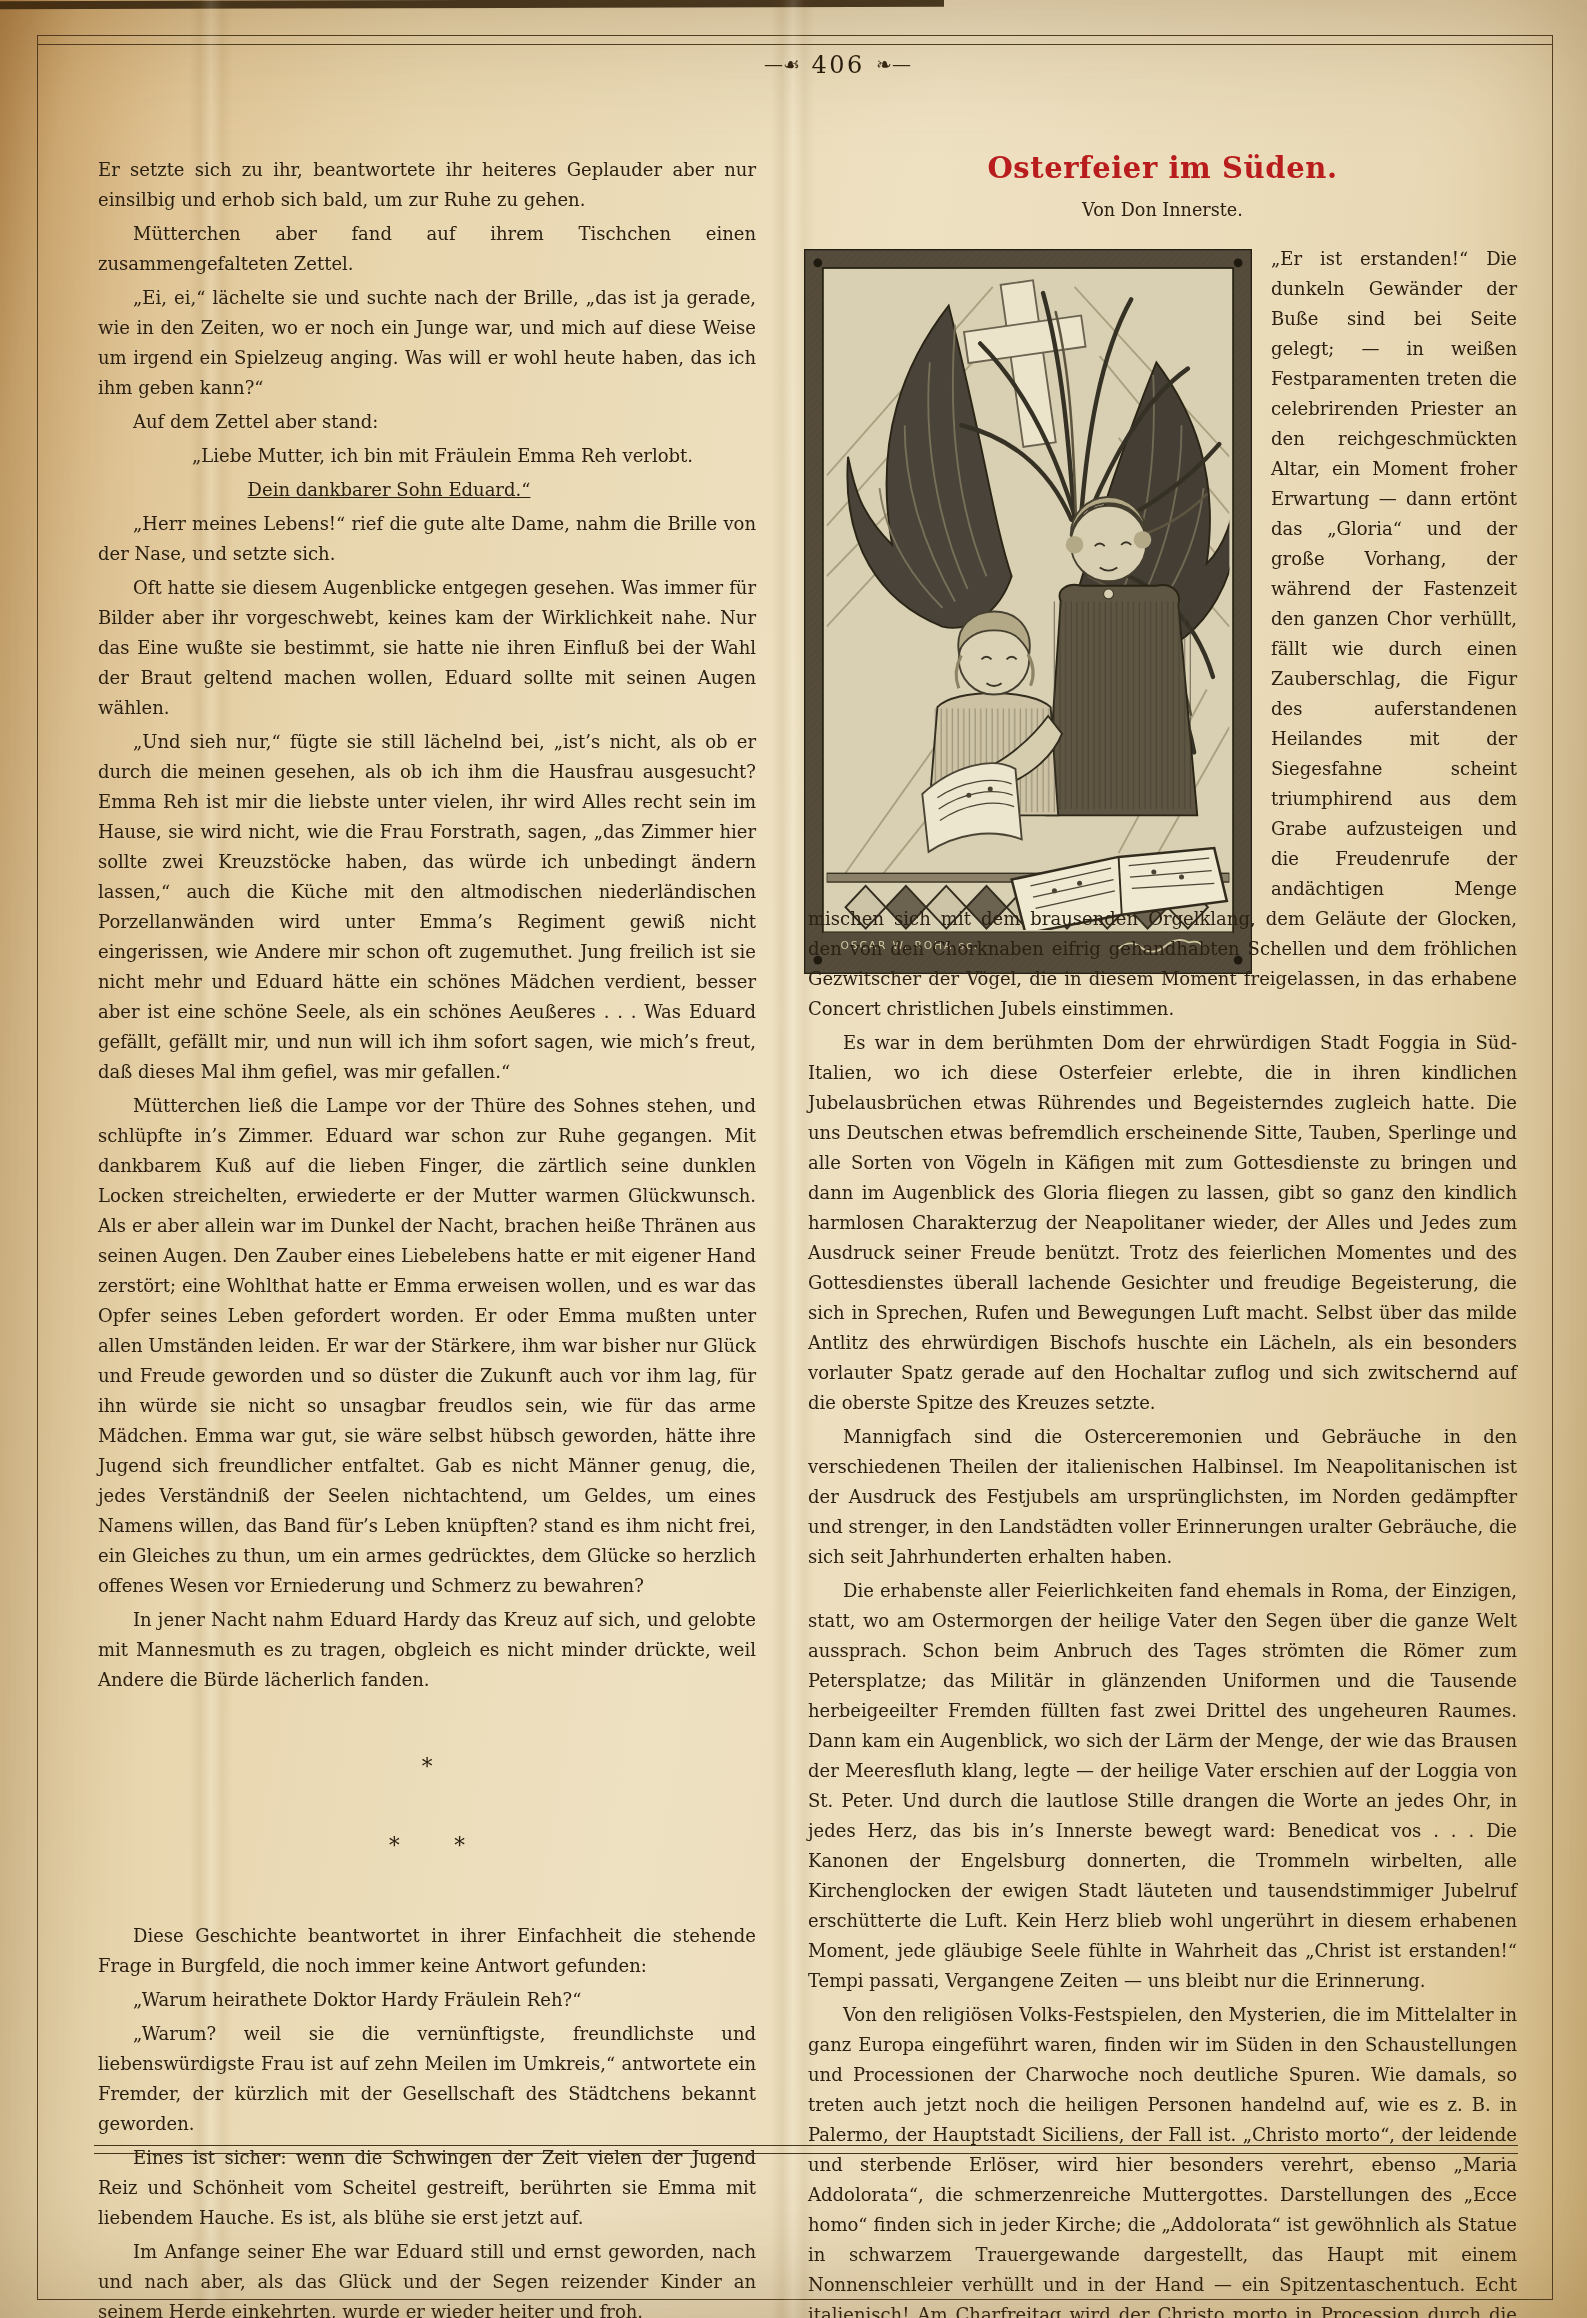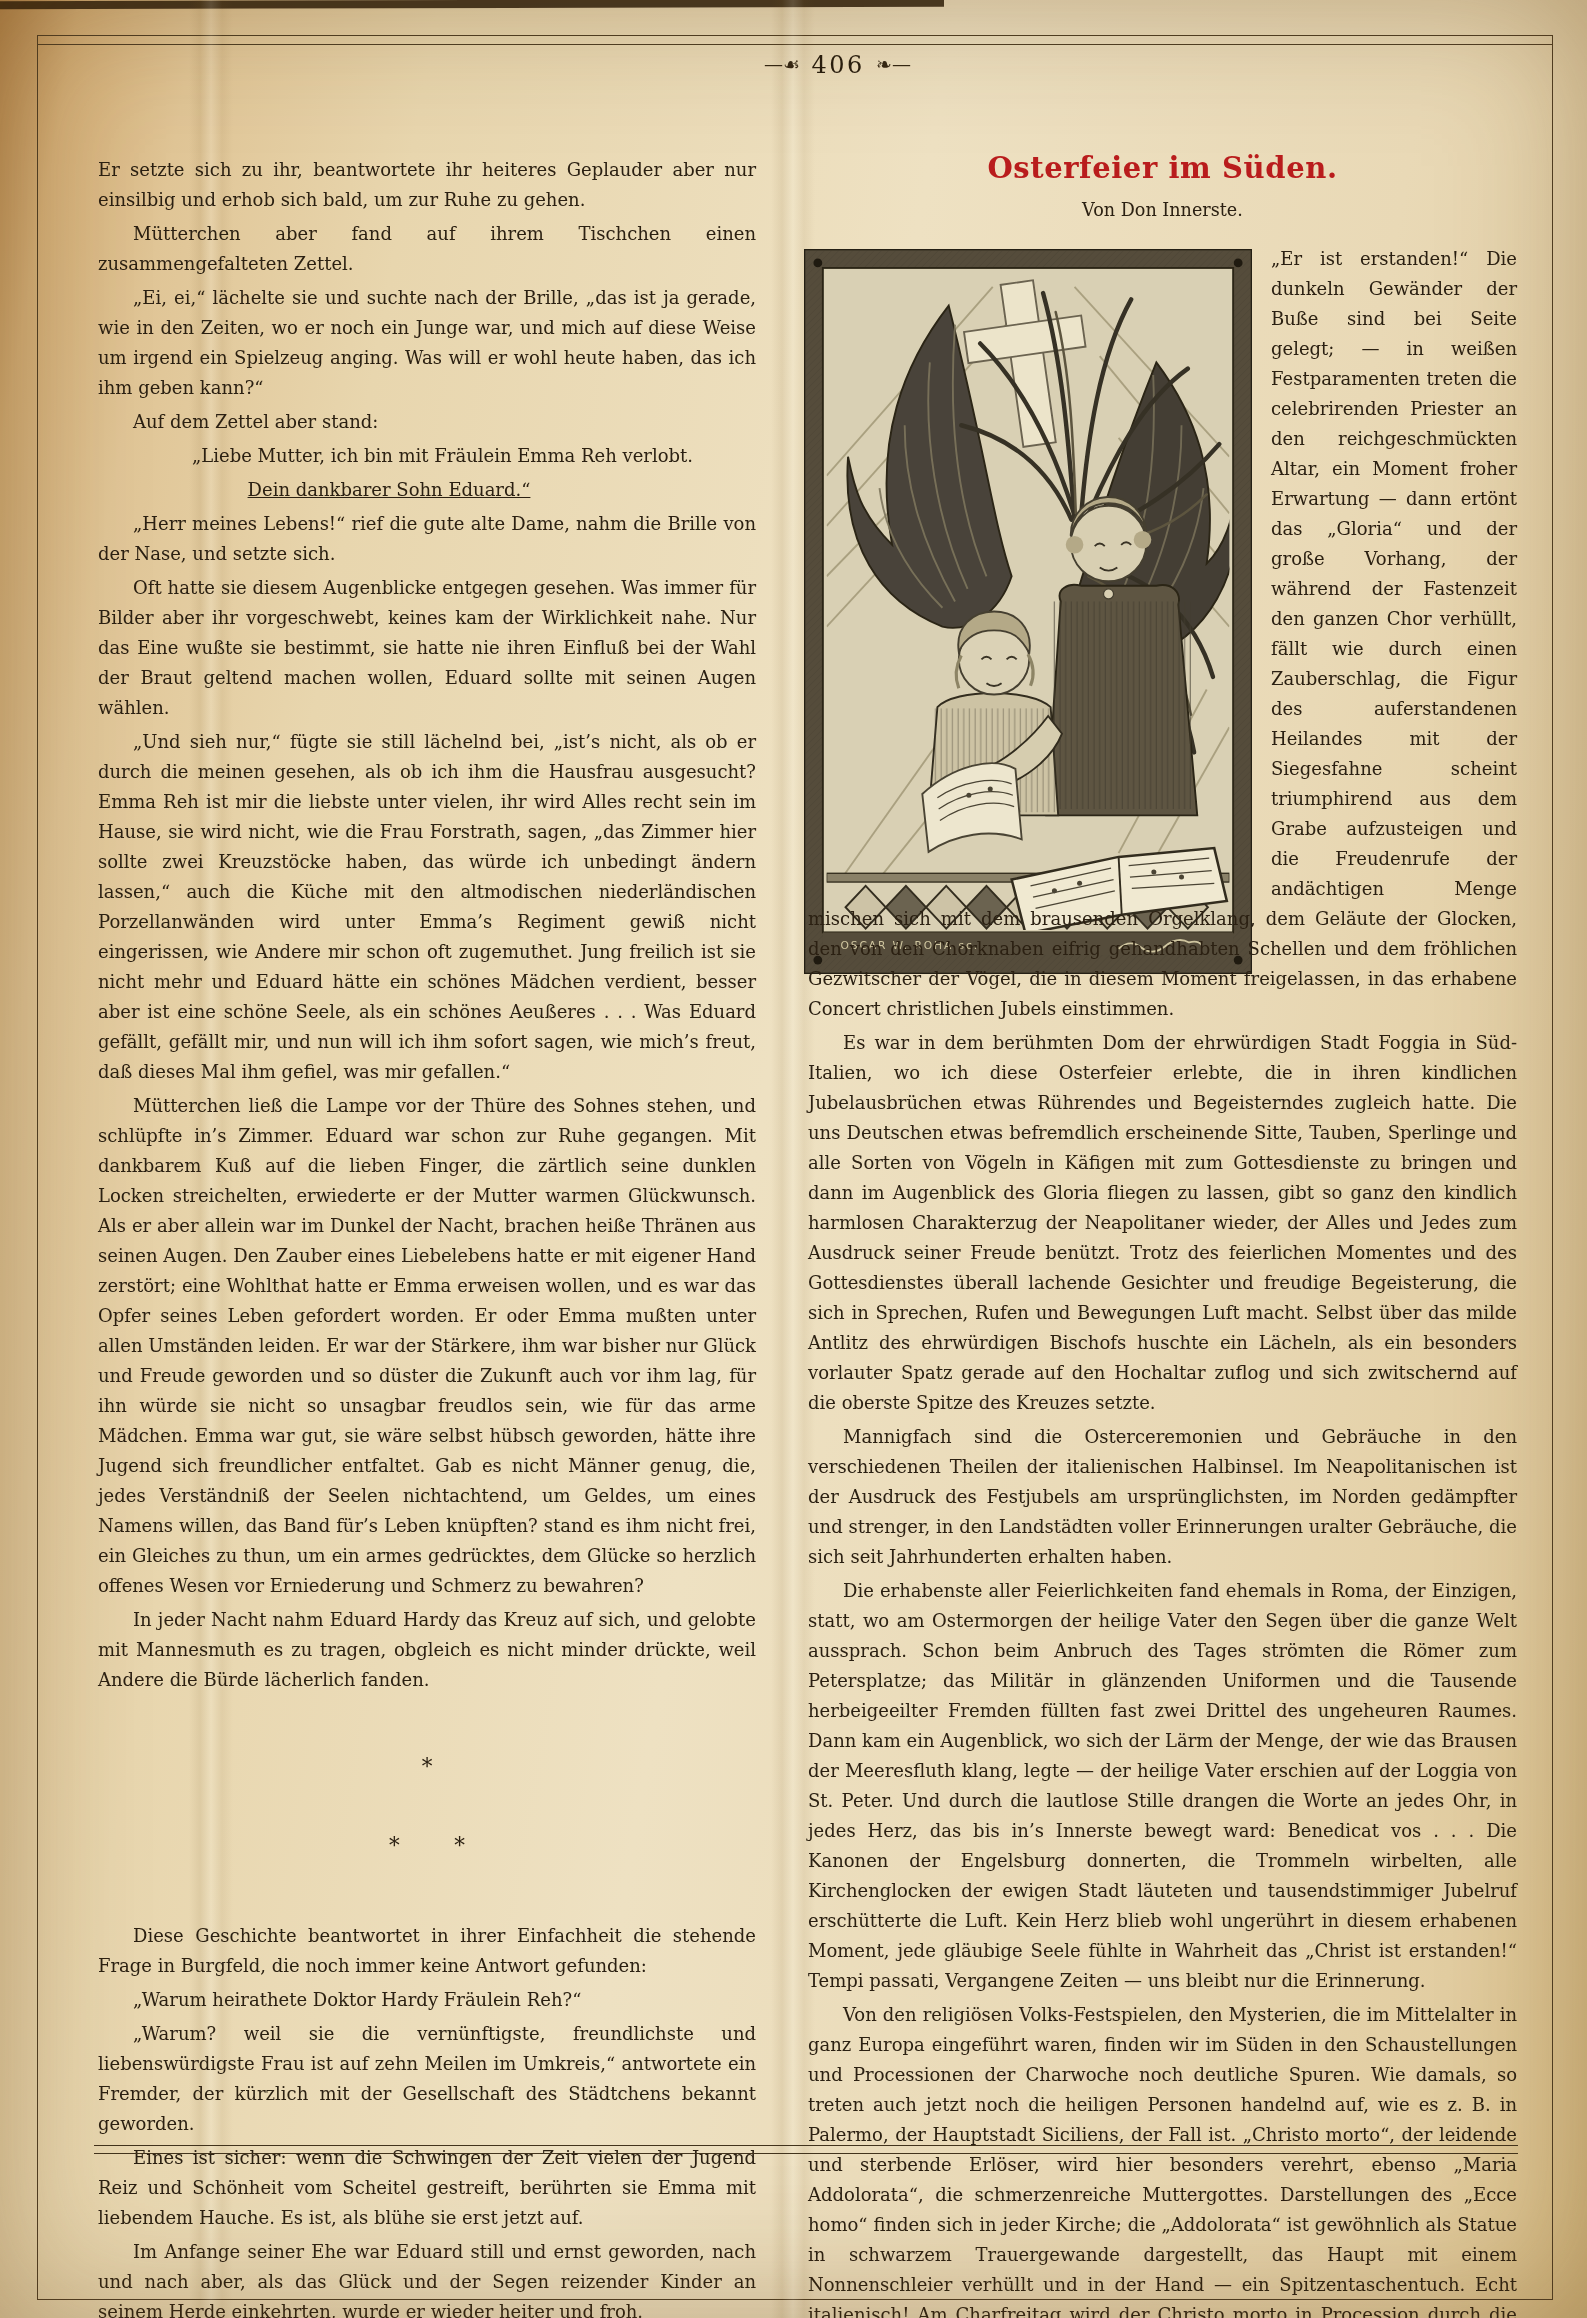--- a/index.html
+++ b/index.html
@@ -55,21 +55,21 @@
     <p class="noindent">Er setzte sich zu ihr, beantwortete ihr heiteres Geplauder aber nur einsilbig und erhob sich bald, um zur Ruhe zu gehen.</p>
     <p>Mütterchen aber fand auf ihrem Tischchen einen zusammengefalteten Zettel.</p>
     <p>„Ei, ei,“ lächelte sie und suchte nach der Brille, „das ist ja gerade, wie in den Zeiten, wo er noch ein Junge war, und mich auf diese Weise um irgend ein Spielzeug anging. Was will er wohl heute haben, das ich ihm geben kann?“</p>
     <p>Auf dem Zettel aber stand:</p>
     <p class="letter-line1">„Liebe Mutter, ich bin mit Fräulein Emma Reh verlobt.</p>
     <p class="letter-line2">Dein dankbarer Sohn Eduard.“</p>
     <p>„Herr meines Lebens!“ rief die gute alte Dame, nahm die Brille von der Nase, und setzte sich.</p>
     <p>Oft hatte sie diesem Augenblicke entgegen gesehen. Was immer für Bilder aber ihr vorgeschwebt, keines kam der Wirklichkeit nahe. Nur das Eine wußte sie bestimmt, sie hatte nie ihren Einfluß bei der Wahl der Braut geltend machen wollen, Eduard sollte mit seinen Augen wählen.</p>
     <p>„Und sieh nur,“ fügte sie still lächelnd bei, „ist’s nicht, als ob er durch die meinen gesehen, als ob ich ihm die Hausfrau ausgesucht? Emma Reh ist mir die liebste unter vielen, ihr wird Alles recht sein im Hause, sie wird nicht, wie die Frau Forstrath, sagen, „das Zimmer hier sollte zwei Kreuzstöcke haben, das würde ich unbedingt ändern lassen,“ auch die Küche mit den altmodischen niederländischen Porzellanwänden wird unter Emma’s Regiment gewiß nicht eingerissen, wie Andere mir schon oft zugemuthet. Jung freilich ist sie nicht mehr und Eduard hätte ein schönes Mädchen verdient, besser aber ist eine schöne Seele, als ein schönes Aeußeres . . . Was Eduard gefällt, gefällt mir, und nun will ich ihm sofort sagen, wie mich’s freut, daß dieses Mal ihm gefiel, was mir gefallen.“</p>
     <p>Mütterchen ließ die Lampe vor der Thüre des Sohnes stehen, und schlüpfte in’s Zimmer. Eduard war schon zur Ruhe gegangen. Mit dankbarem Kuß auf die lieben Finger, die zärtlich seine dunklen Locken streichelten, erwiederte er der Mutter warmen Glückwunsch. Als er aber allein war im Dunkel der Nacht, brachen heiße Thränen aus seinen Augen. Den Zauber eines Liebelebens hatte er mit eigener Hand zerstört; eine Wohlthat hatte er Emma erweisen wollen, und es war das Opfer seines Leben gefordert worden. Er oder Emma mußten unter allen Umständen leiden. Er war der Stärkere, ihm war bisher nur Glück und Freude geworden und so düster die Zukunft auch vor ihm lag, für ihn würde sie nicht so unsagbar freudlos sein, wie für das arme Mädchen. Emma war gut, sie wäre selbst hübsch geworden, hätte ihre Jugend sich freundlicher entfaltet. Gab es nicht Männer genug, die, jedes Verständniß der Seelen nichtachtend, um Geldes, um eines Namens willen, das Band für’s Leben knüpften? stand es ihm nicht frei, ein Gleiches zu thun, um ein armes gedrücktes, dem Glücke so herzlich offenes Wesen vor Erniederung und Schmerz zu bewahren?</p>
-    <p>In jeder Nacht nahm Eduard Hardy das Kreuz auf sich, und gelobte mit Mannesmuth es zu tragen, obgleich es nicht minder drückte, weil Andere die Bürde lächerlich fanden.</p>
+    <p>In jener Nacht nahm Eduard Hardy das Kreuz auf sich, und gelobte mit Mannesmuth es zu tragen, obgleich es nicht minder drückte, weil Andere die Bürde lächerlich fanden.</p>
     <div class="asterism">
       <div>*</div>
       <div>*        *</div>
     </div>
     <p>Diese Geschichte beantwortet in ihrer Einfachheit die stehende Frage in Burgfeld, die noch immer keine Antwort gefunden:</p>
     <p>„Warum heirathete Doktor Hardy Fräulein Reh?“</p>
     <p>„Warum? weil sie die vernünftigste, freundlichste und liebenswürdigste Frau ist auf zehn Meilen im Umkreis,“ antwortete ein Fremder, der kürzlich mit der Gesellschaft des Städtchens bekannt geworden.</p>
     <p>Eines ist sicher: wenn die Schwingen der Zeit vielen der Jugend Reiz und Schönheit vom Scheitel gestreift, berührten sie Emma mit liebendem Hauche. Es ist, als blühe sie erst jetzt auf.</p>
     <p>Im Anfange seiner Ehe war Eduard still und ernst geworden, nach und nach aber, als das Glück und der Segen reizender Kinder an seinem Herde einkehrten, wurde er wieder heiter und froh.</p>
     <p>Das Kreuztragen scheint ihm nicht übel zu bekommen.</p>

